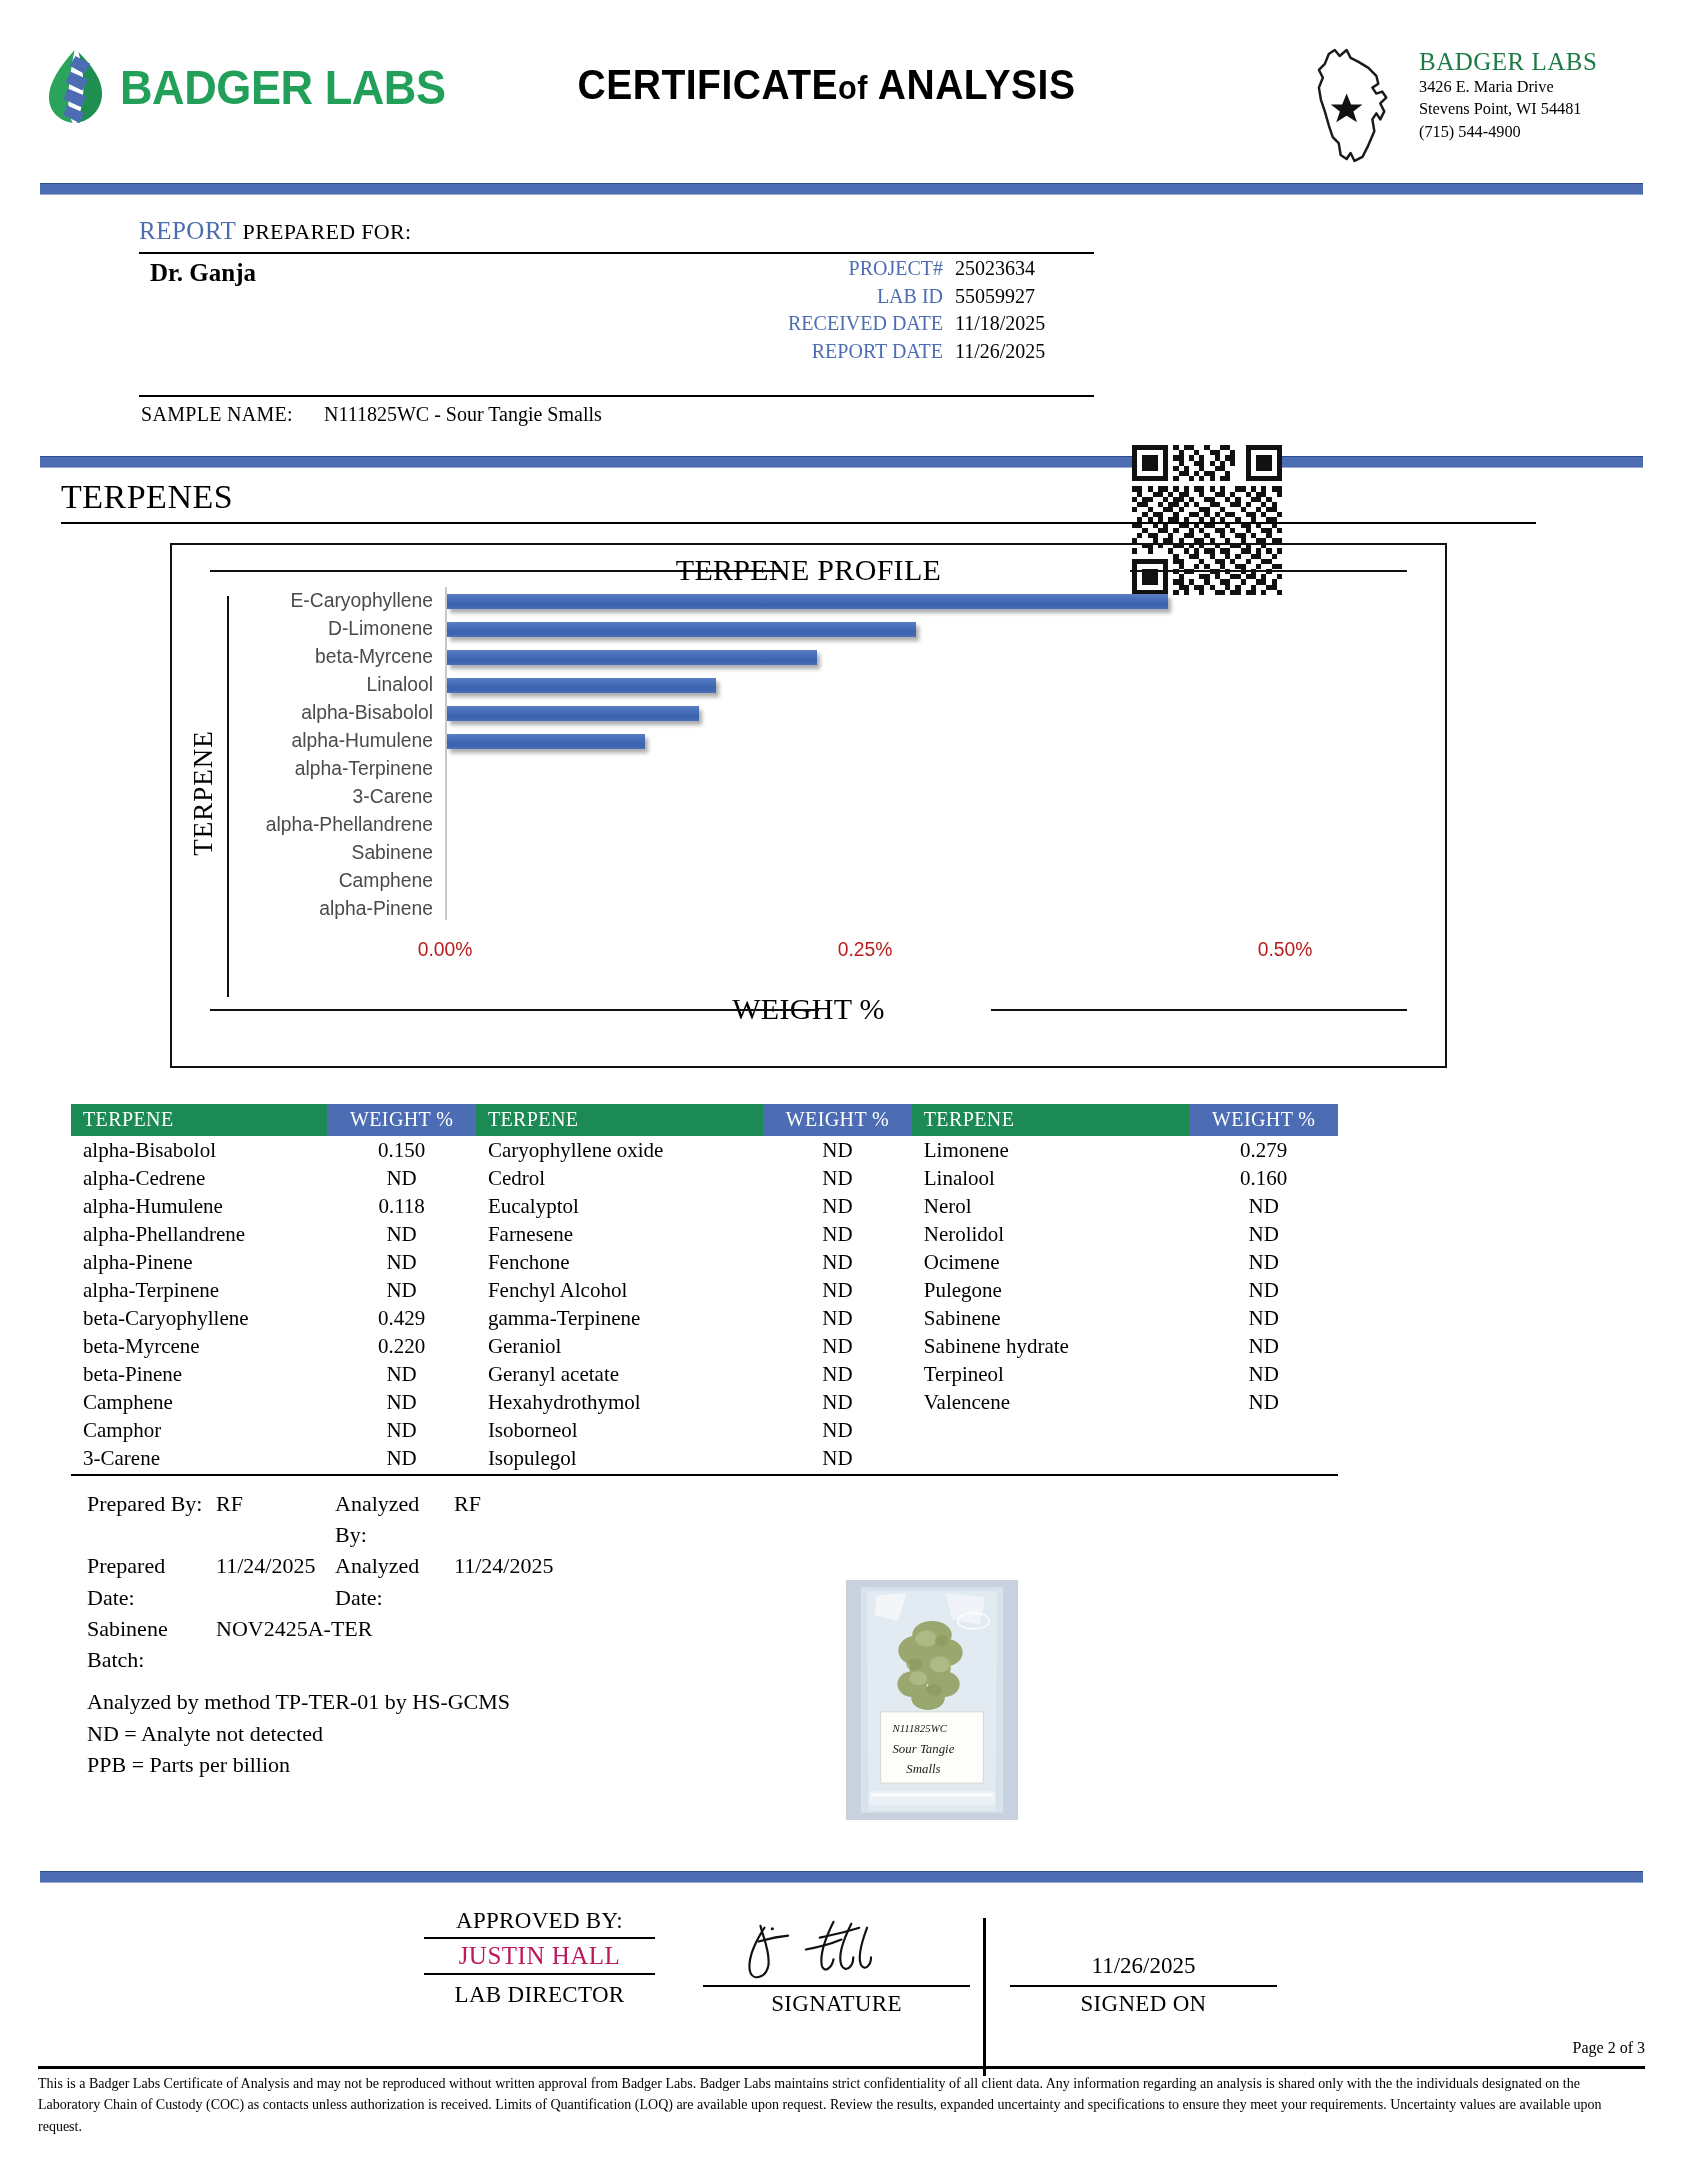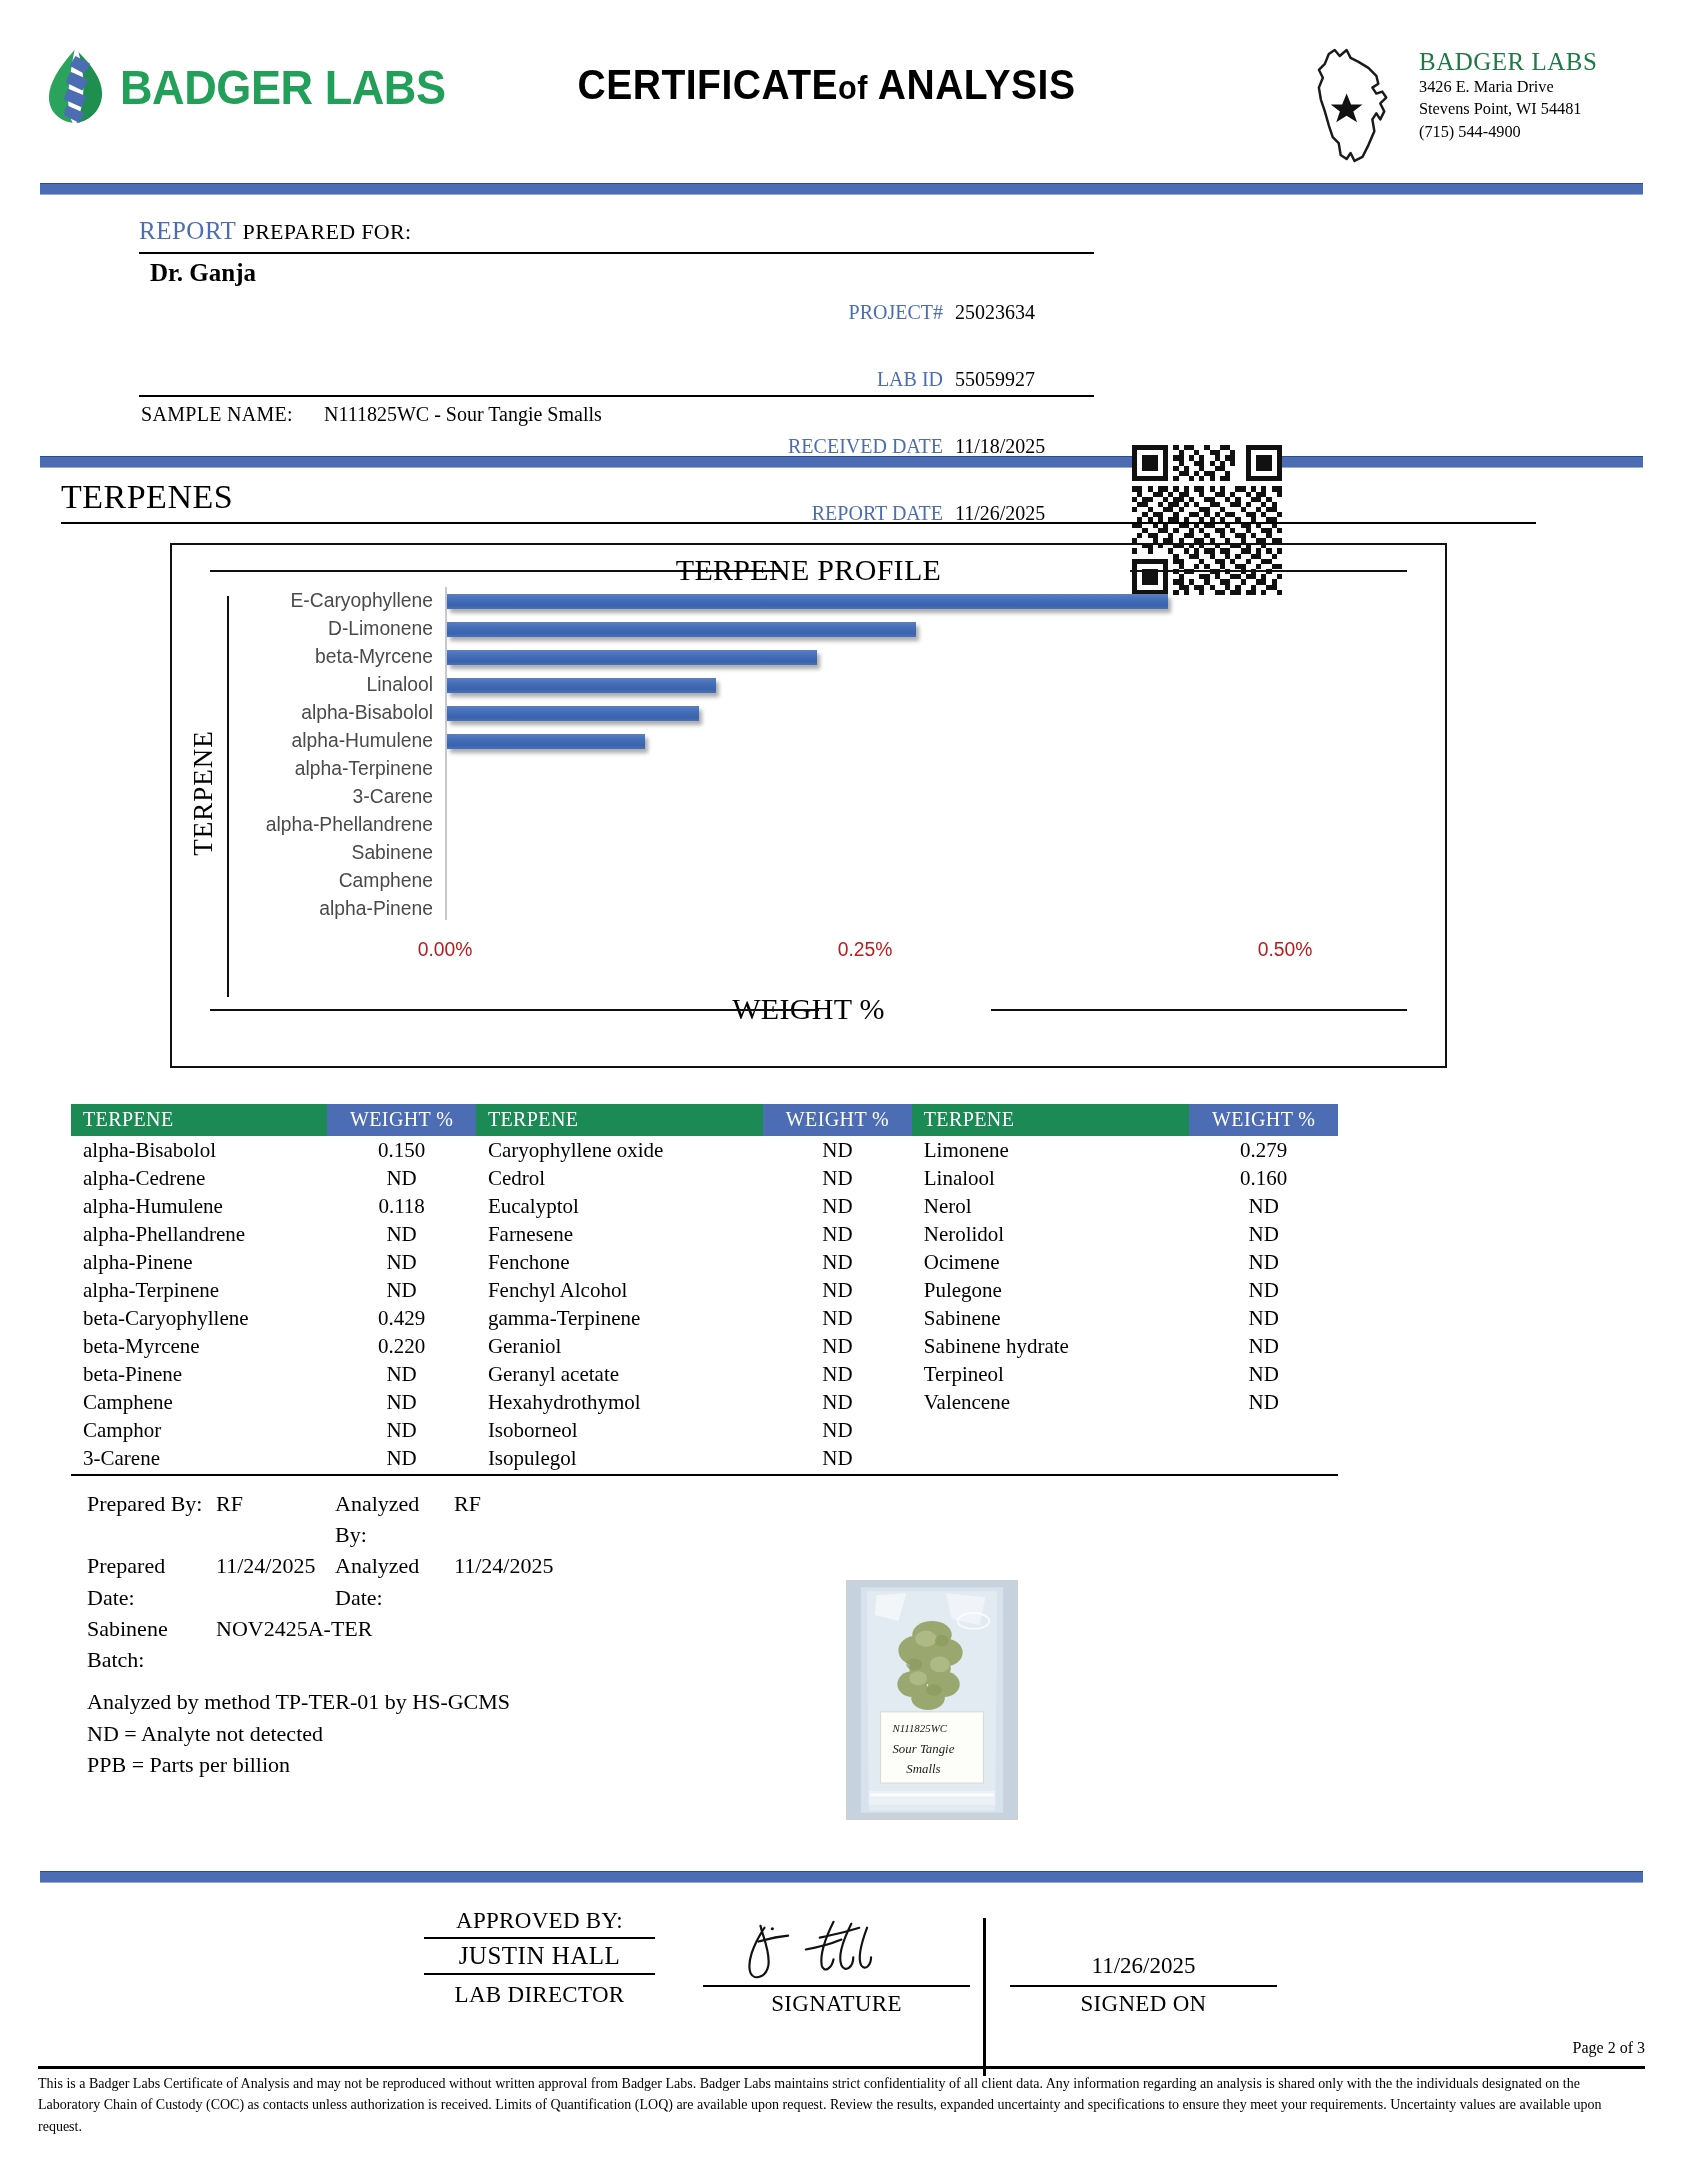--- a/index.html
+++ b/index.html
@@ -34,21 +34,21 @@
   .band-wide { margin:0 40px; }
 
   
   .report { position:relative; margin:14px 0 0 0; height:213px; }
   .rep-head { position:absolute; left:139px; top:8px; font-size:25px; }
   .rep-head .rpt { color:#4c6cb3; letter-spacing:0.5px; }
   .rep-head .pf { font-size:22px; letter-spacing:0.3px; }
   .rule-top { position:absolute; left:139px; top:43px; width:955px; border-top:2px solid #000; }
   .client { position:absolute; left:150px; top:50px; font-size:25px; font-weight:bold; }
   .meta { position:absolute; left:634px; top:48px; width:460px; }
-  .meta-row { display:flex; justify-content:flex-end; align-items:center; margin-bottom:4.5px; font-size:20px;margin-top:44px; }
+  .meta-row { display:flex; justify-content:flex-end; align-items:center; margin-bottom:4.5px; font-size:20px; }
   .meta-k { color:#4c6cb3; text-align:right; white-space:nowrap; }
   .meta-v { width:139px; text-align:left; padding-left:12px; white-space:nowrap; }
   .rule-bot { position:absolute; left:139px; top:186px; width:955px; border-top:2px solid #000; }
   .sample { position:absolute; left:141px; top:194px; font-size:20px; }
   .sample .lbl { letter-spacing:0.3px; }
   .sample .val { padding-left:26px; }
   .qr { position:absolute; left:1132px; top:236px; width:150px; height:150px; }
 
   
   .sec-band { margin:34px 40px 0 40px; }
@@ -107,21 +107,21 @@
   .photo { position:absolute; left:846px; top:1580px; width:170px; height:238px;
            border:1px solid #cfcfcf; overflow:hidden; background:#cfd8e2;text-align:right; }
 
   
   .band-appr { margin:0 40px; position:absolute; left:0; right:0; top:1871px; }
   .appr { position:absolute; left:0; right:0; top:1899px; height:188px; }
   .appr-inner { position:relative; margin:9px auto; width:871px; height:168px; }
   .ap-col1 { position:absolute; left:0; top:0; width:267px; text-align:center; }
   .ap-lbl { font-size:23px; letter-spacing:0.3px; }
   .ap-rule { border-top:2.5px solid #000; margin:3px 18px; }
-  .ap-name { font-size:25px; color:#000000; letter-spacing:0.5px; }
+  .ap-name { font-size:25px; color:#be185d; letter-spacing:0.5px; }
   .ap-role { font-size:23px; letter-spacing:0.3px; padding-top:4px; }
   .ap-col2 { position:absolute; left:297px; top:0; width:267px; text-align:center; }
   .ap-col3 { position:absolute; left:604px; top:0; width:267px; text-align:center; }
   .sig-area { height:77px; position:relative; }
   .date-area { height:77px; position:relative; }
   .date-val { position:absolute; bottom:6px; left:0; width:100%; text-align:center; font-size:23px; }
   .vdiv { position:absolute; left:577px; top:10px; width:2.5px; height:158px; background:#000; }
   .hr-sig { border-top:2.5px solid #000; }
 
   

